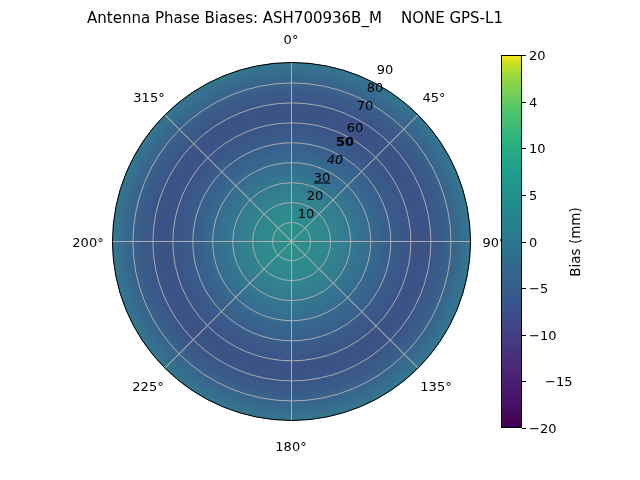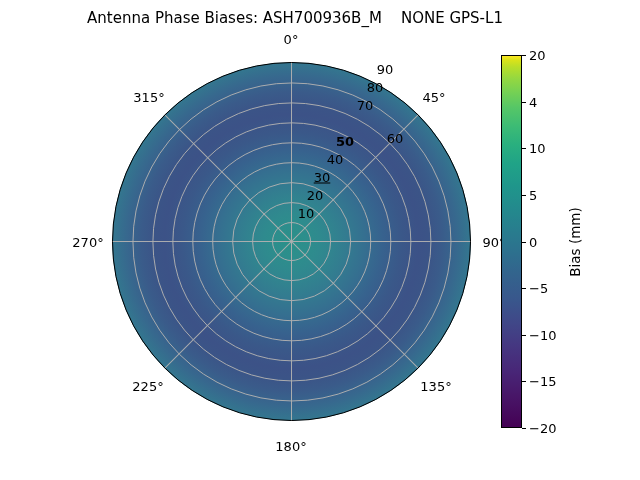--- a/index.html
+++ b/index.html
@@ -214,35 +214,35 @@
     <div class="grid-spoke" style="transform:rotate(45deg);"></div>
     <div class="grid-spoke" style="transform:rotate(90deg);"></div>
     <div class="grid-spoke" style="transform:rotate(135deg);"></div>
   </div>
 
   <div id="polar-rim"></div>
 
   <div class="r-tick" style="left:194px;top:151px;">10</div>
   <div class="r-tick" style="left:203px;top:133px;">20</div>
   <div class="r-tick" style="left:210px;top:115px;text-decoration:underline;">30</div>
-  <div class="r-tick" style="left:223px;top:97px;">40</div>
+  <div class="r-tick" style="left:223px;top:97px;font-style:italic;">40</div>
   <div class="r-tick" style="left:233px;top:79px;font-weight:bold;">50</div>
-  <div class="r-tick" style="left:243px;top:76px;margin-left:40px;">60</div>
+  <div class="r-tick" style="left:243px;top:65px;">60</div>
   <div class="r-tick" style="left:253px;top:43px;">70</div>
   <div class="r-tick" style="left:263px;top:25px;">80</div>
   <div class="r-tick" style="left:273px;top:7px;">90</div>
 </div>
 
 <div class="theta-tick" style="left:291px;top:39px;">0°</div>
 <div class="theta-tick" style="left:434px;top:97px;">45°</div>
 <div class="theta-tick" style="left:494px;top:242px;">90°</div>
 <div class="theta-tick" style="left:436px;top:386px;">135°</div>
 <div class="theta-tick" style="left:291px;top:446px;">180°</div>
 <div class="theta-tick" style="left:148px;top:386px;">225°</div>
-<div class="theta-tick" style="left:88px;top:242px;">270°</div>
+<div class="theta-tick" style="left:88px;top:242px;">200°</div>
 <div class="theta-tick" style="left:149px;top:97px;">315°</div>
 
 <div id="colorbar-group">
   <div id="colorbar-bar"></div>
 
   <div class="cb-tickmark" style="top:0px;"></div>
   <div class="cb-ticklabel" style="top:0px;">20</div>
 
   <div class="cb-tickmark" style="top:46.6px;"></div>
   <div class="cb-ticklabel" style="top:46.6px;">4</div>
@@ -256,19 +256,19 @@
   <div class="cb-tickmark" style="top:186.5px;"></div>
   <div class="cb-ticklabel" style="top:186.5px;">0</div>
 
   <div class="cb-tickmark" style="top:233.1px;"></div>
   <div class="cb-ticklabel" style="top:233.1px;">−5</div>
 
   <div class="cb-tickmark" style="top:279.8px;"></div>
   <div class="cb-ticklabel" style="top:279.8px;">−10</div>
 
   <div class="cb-tickmark" style="top:326.4px;"></div>
-  <div class="cb-ticklabel" style="top:326.4px;">−15</div>
+  <div class="cb-ticklabel" style="top:326.4px;margin-left:16px;">−15</div>
 
   <div class="cb-tickmark" style="top:373px;"></div>
   <div class="cb-ticklabel" style="top:373px;">−20</div>
 </div>
 
 <div id="colorbar-label">Bias (mm)</div>
 
 </body></html>

